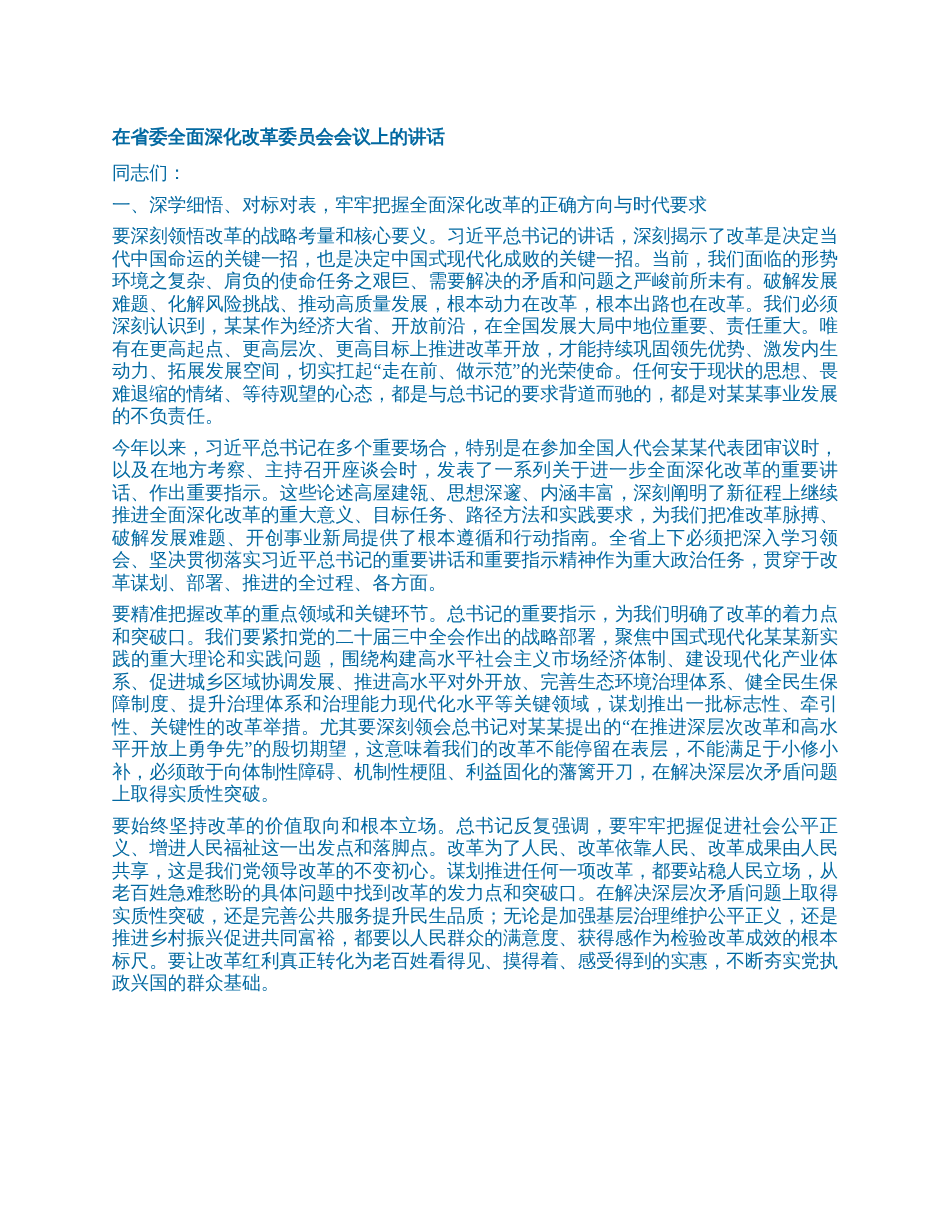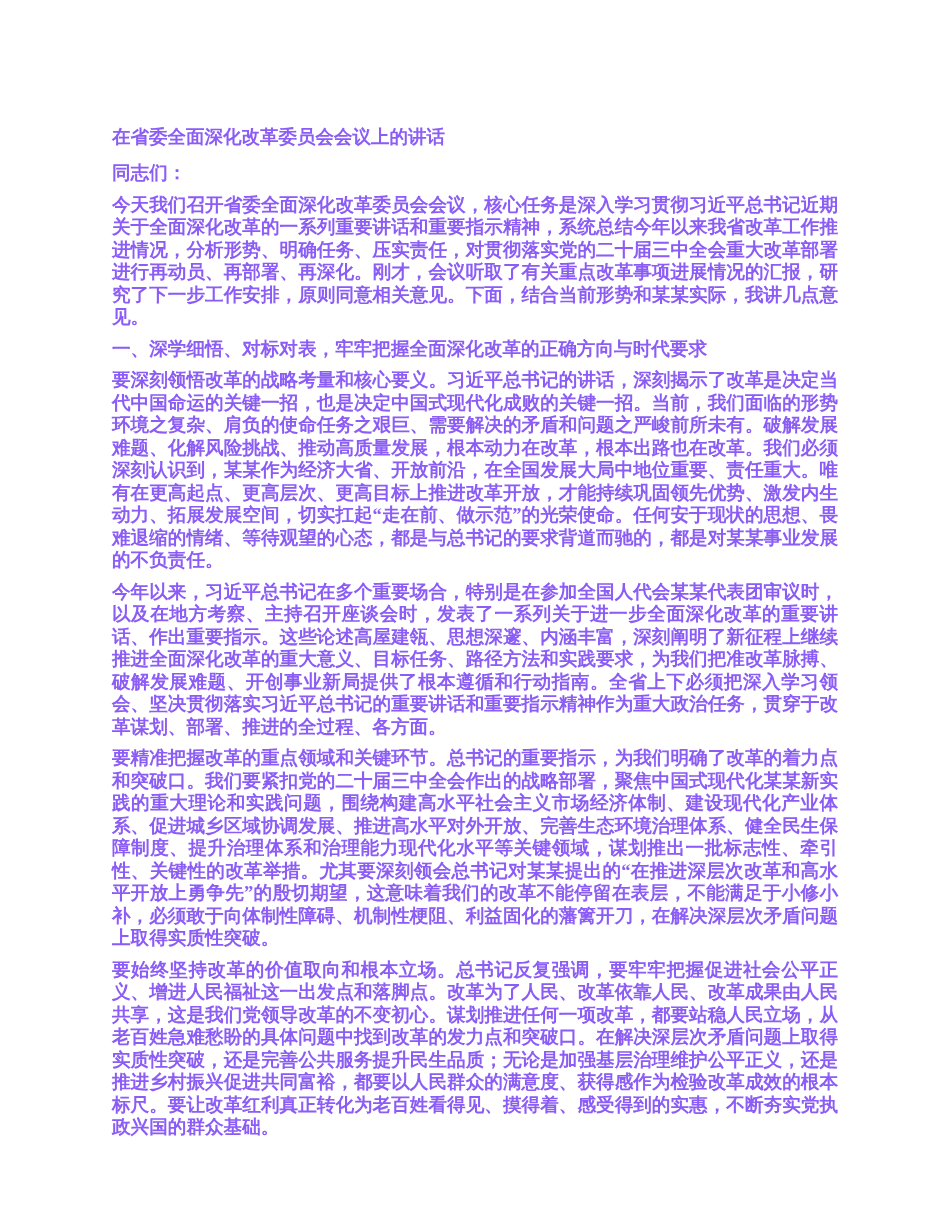--- a/index.html
+++ b/index.html
@@ -8,49 +8,48 @@
     background: #ffffff;
   }
   .page {
     position: relative;
     width: 950px;
     height: 1230px;
     background: #ffffff;
     box-sizing: border-box;
     padding: 126px 112px 0 112px;
     font-family: "Liberation Serif", "DejaVu Serif", serif;
-    color: #8b5cf6;
+    color: #0369a1;
     overflow: hidden;
   }
   .doc-title {
     font-size: 18.5px;
     font-weight: bold;
     line-height: 23px;
     margin: 0 0 13px 0;
     text-align: left;
   }
   .doc-p {
     font-size: 18.6px;
-    font-weight: bold;
+    font-weight: normal;
     line-height: 22.5px;
     margin: 0 0 9px 0;
     text-align: justify;
     letter-spacing: 0;
     word-break: break-all;
   }
 </style>
 </head>
 <body>
 
 <div class="page">
   <h1 class="doc-title">在省委全面深化改革委员会会议上的讲话</h1>
 
   <p class="doc-p">同志们：</p>
 
-  <p class="doc-p">今天我们召开省委全面深化改革委员会会议，核心任务是深入学习贯彻习近平总书记近期关于全面深化改革的一系列重要讲话和重要指示精神，系统总结今年以来我省改革工作推进情况，分析形势、明确任务、压实责任，对贯彻落实党的二十届三中全会重大改革部署进行再动员、再部署、再深化。刚才，会议听取了有关重点改革事项进展情况的汇报，研究了下一步工作安排，原则同意相关意见。下面，结合当前形势和某某实际，我讲几点意见。</p>
 
   <p class="doc-p">一、深学细悟、对标对表，牢牢把握全面深化改革的正确方向与时代要求</p>
 
   <p class="doc-p">要深刻领悟改革的战略考量和核心要义。习近平总书记的讲话，深刻揭示了改革是决定当代中国命运的关键一招，也是决定中国式现代化成败的关键一招。当前，我们面临的形势环境之复杂、肩负的使命任务之艰巨、需要解决的矛盾和问题之严峻前所未有。破解发展难题、化解风险挑战、推动高质量发展，根本动力在改革，根本出路也在改革。我们必须深刻认识到，某某作为经济大省、开放前沿，在全国发展大局中地位重要、责任重大。唯有在更高起点、更高层次、更高目标上推进改革开放，才能持续巩固领先优势、激发内生动力、拓展发展空间，切实扛起“走在前、做示范”的光荣使命。任何安于现状的思想、畏难退缩的情绪、等待观望的心态，都是与总书记的要求背道而驰的，都是对某某事业发展的不负责任。</p>
 
   <p class="doc-p">今年以来，习近平总书记在多个重要场合，特别是在参加全国人代会某某代表团审议时，以及在地方考察、主持召开座谈会时，发表了一系列关于进一步全面深化改革的重要讲话、作出重要指示。这些论述高屋建瓴、思想深邃、内涵丰富，深刻阐明了新征程上继续推进全面深化改革的重大意义、目标任务、路径方法和实践要求，为我们把准改革脉搏、破解发展难题、开创事业新局提供了根本遵循和行动指南。全省上下必须把深入学习领会、坚决贯彻落实习近平总书记的重要讲话和重要指示精神作为重大政治任务，贯穿于改革谋划、部署、推进的全过程、各方面。</p>
 
   <p class="doc-p">要精准把握改革的重点领域和关键环节。总书记的重要指示，为我们明确了改革的着力点和突破口。我们要紧扣党的二十届三中全会作出的战略部署，聚焦中国式现代化某某新实践的重大理论和实践问题，围绕构建高水平社会主义市场经济体制、建设现代化产业体系、促进城乡区域协调发展、推进高水平对外开放、完善生态环境治理体系、健全民生保障制度、提升治理体系和治理能力现代化水平等关键领域，谋划推出一批标志性、牵引性、关键性的改革举措。尤其要深刻领会总书记对某某提出的“在推进深层次改革和高水平开放上勇争先”的殷切期望，这意味着我们的改革不能停留在表层，不能满足于小修小补，必须敢于向体制性障碍、机制性梗阻、利益固化的藩篱开刀，在解决深层次矛盾问题上取得实质性突破。</p>
 
   <p class="doc-p">要始终坚持改革的价值取向和根本立场。总书记反复强调，要牢牢把握促进社会公平正义、增进人民福祉这一出发点和落脚点。改革为了人民、改革依靠人民、改革成果由人民共享，这是我们党领导改革的不变初心。谋划推进任何一项改革，都要站稳人民立场，从老百姓急难愁盼的具体问题中找到改革的发力点和突破口。在解决深层次矛盾问题上取得实质性突破，还是完善公共服务提升民生品质；无论是加强基层治理维护公平正义，还是推进乡村振兴促进共同富裕，都要以人民群众的满意度、获得感作为检验改革成效的根本标尺。要让改革红利真正转化为老百姓看得见、摸得着、感受得到的实惠，不断夯实党执政兴国的群众基础。</p>

